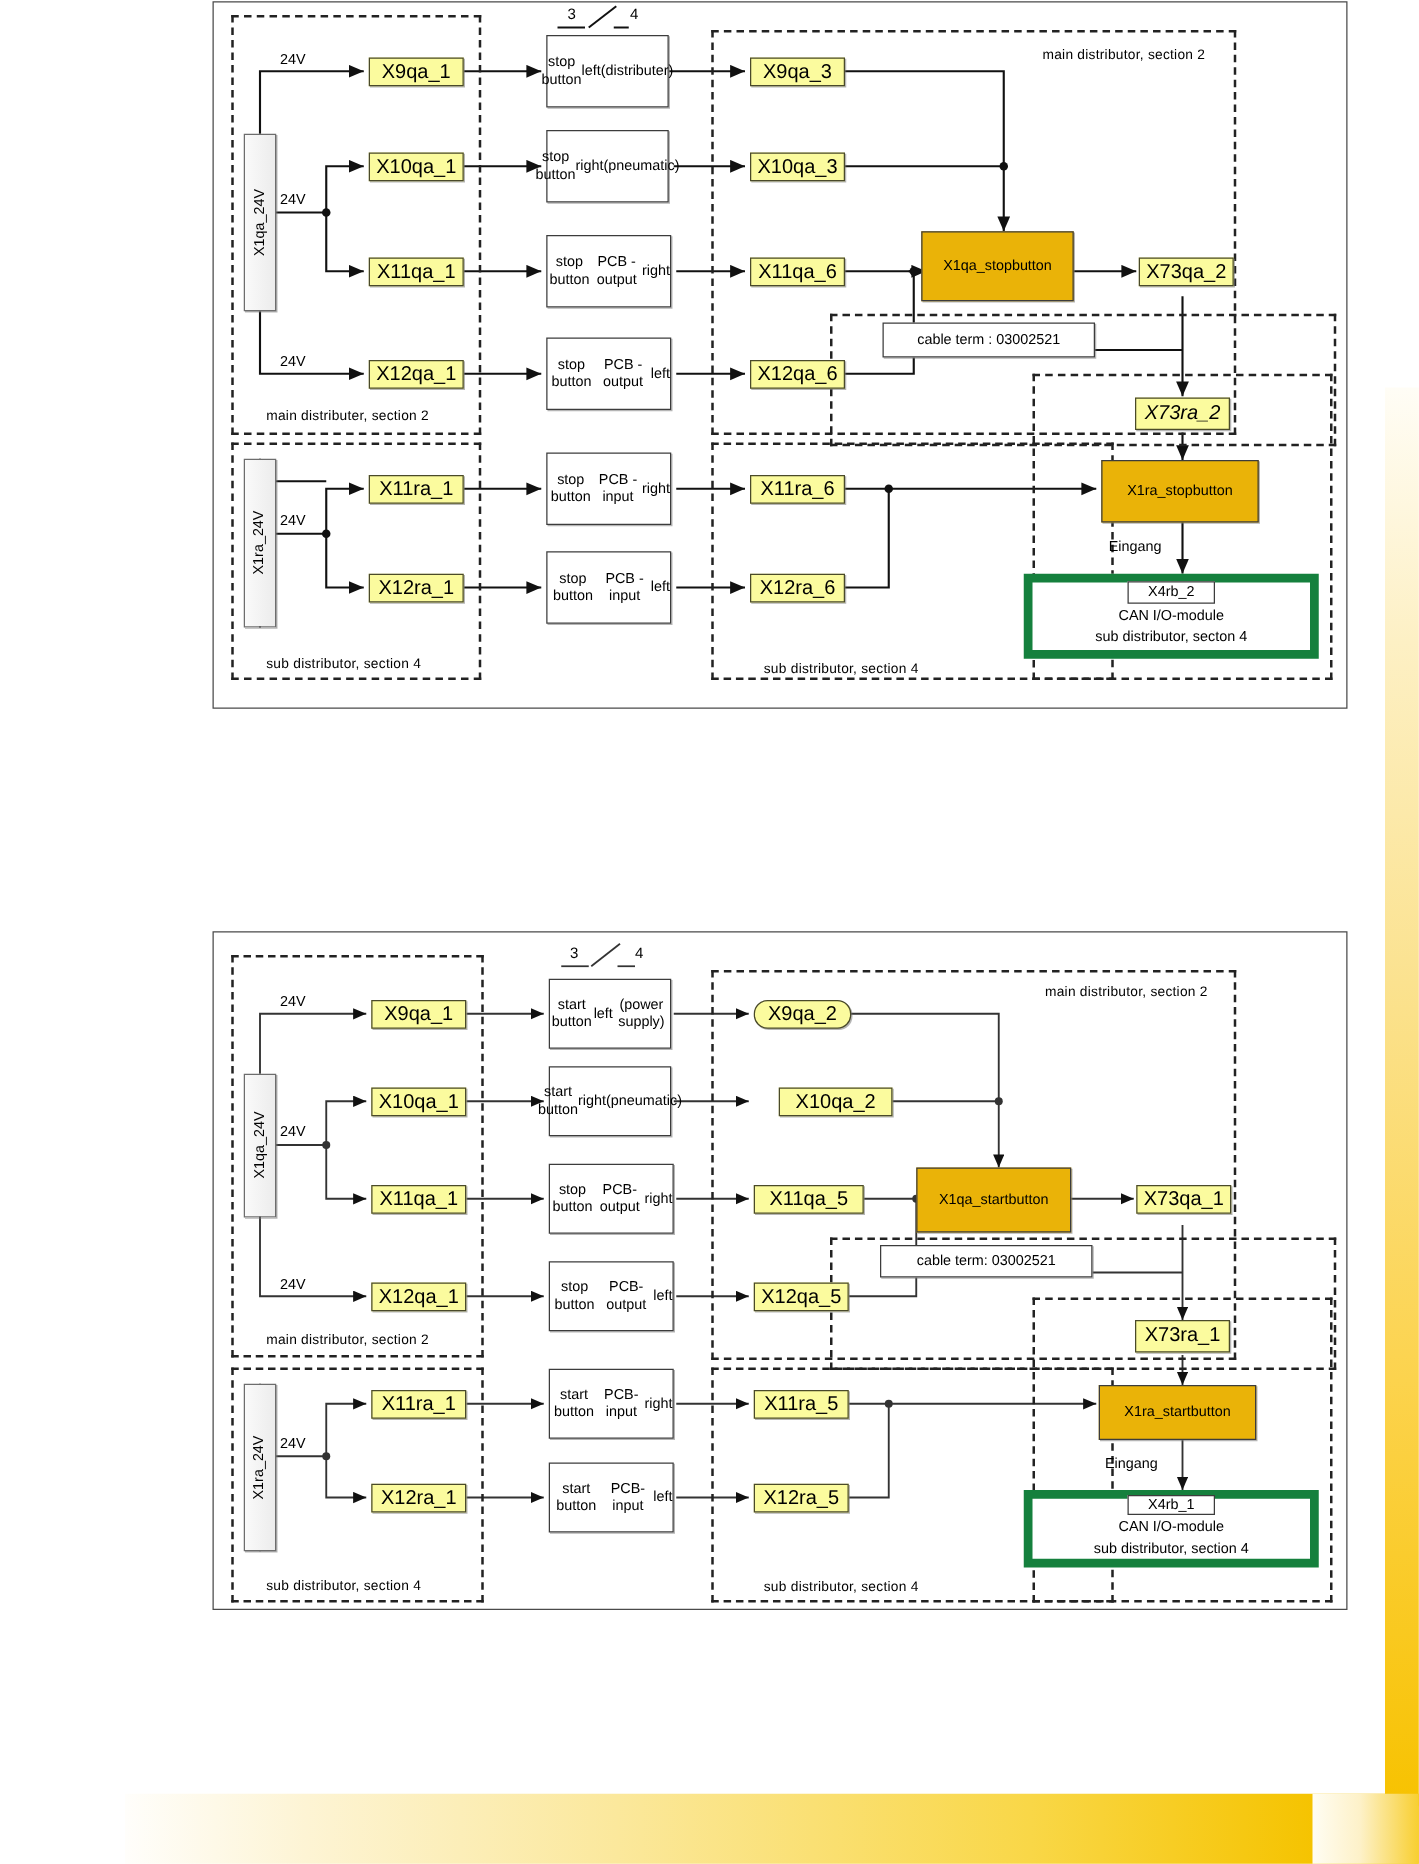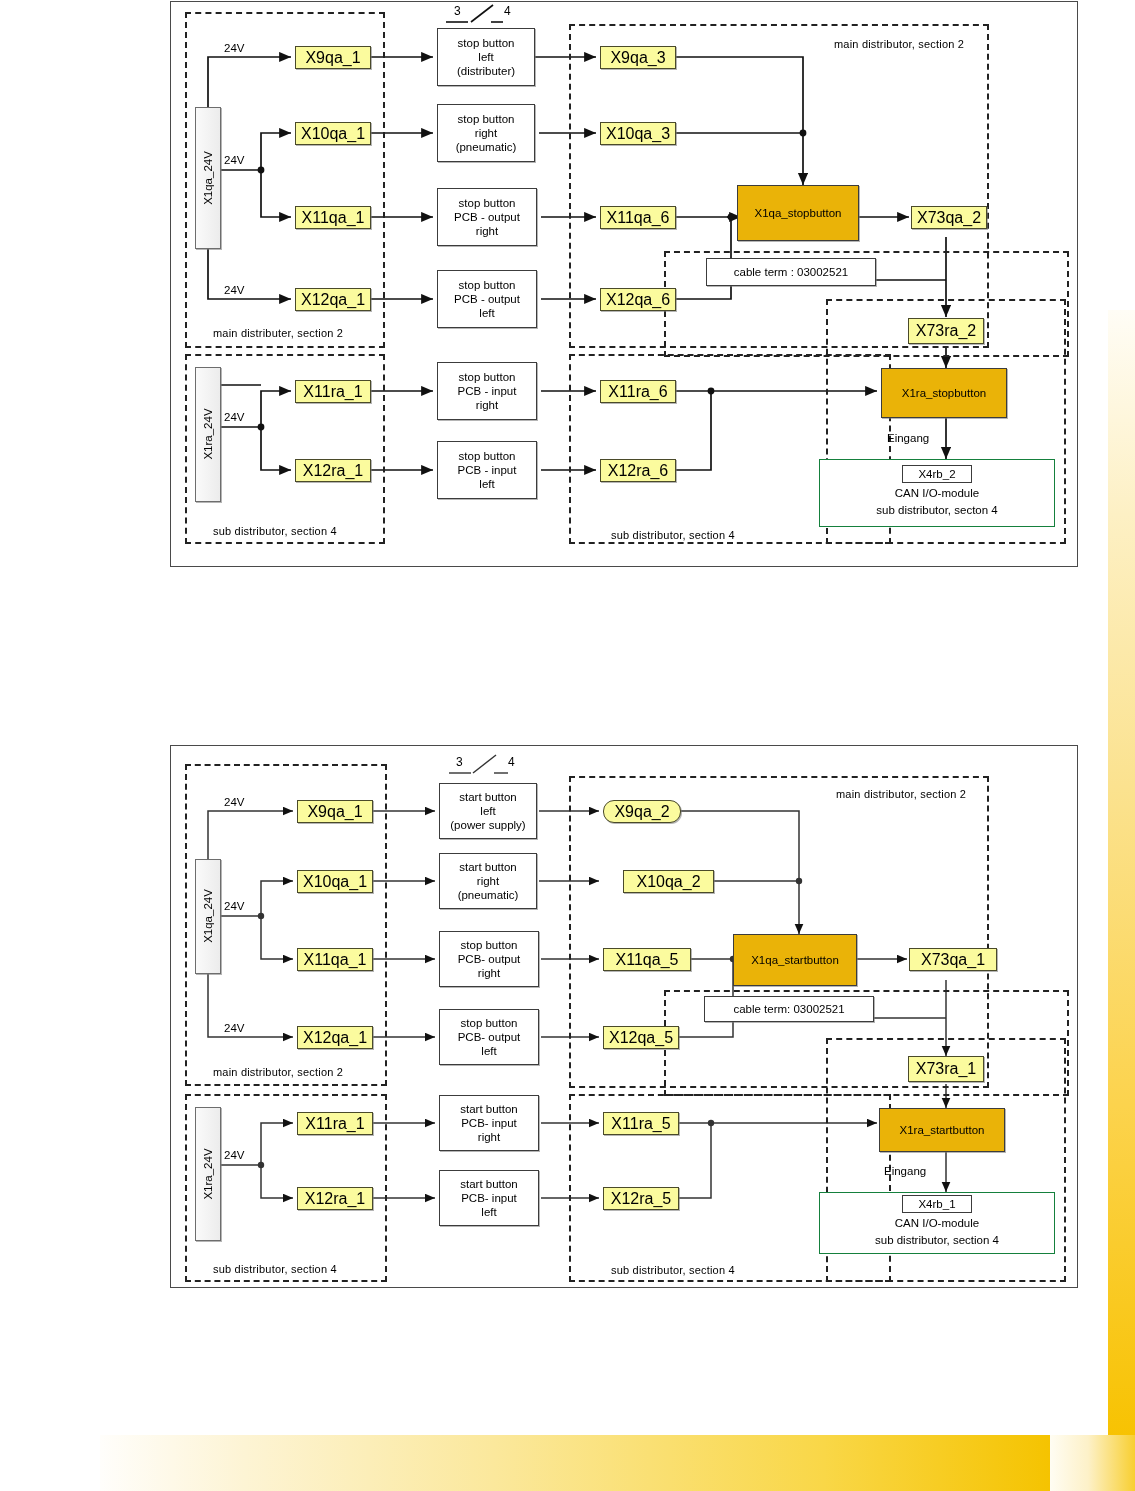--- a/index.html
+++ b/index.html
@@ -89,42 +89,42 @@
   }
   .busbar span {
     display: block;
     transform: rotate(-90deg);
     white-space: nowrap;
     font-size: 11.5px;
   }
   .io-module {
     position: absolute;
     box-sizing: border-box;
-    border: 1px solid #15803d;
+    border: 7px solid #15803d;
     background: #ffffff;
     display: flex;
     flex-direction: column;
     align-items: center;
     justify-content: center;
     font-size: 11.5px;
     line-height: 1.5;
   }
   .io-module .io-line { white-space: nowrap; }
 
   
   .vlabel {
     position: absolute;
     font-size: 11.5px;
     white-space: nowrap;
   }
   .switch-num {
     position: absolute;
     font-size: 12px;
   }
-  .cell-multiline { flex-direction: column; }
+  .cell-multiline { }
 </style>
 </head>
 <body>
 
 <div class="diagram" id="diagram-1">
   <div class="canvas">
 
     <svg class="wires" width="908" height="566">
       <defs>
         <marker id="ah1" markerWidth="9" markerHeight="9" refX="7" refY="3" orient="auto" markerUnits="strokeWidth">
@@ -286,21 +286,21 @@
     <div class="node term" style="left:429px; top:120px; width:76px; height:23px;">X10qa_3</div>
     <div class="node term" style="left:429px; top:204px; width:76px; height:23px;">X11qa_6</div>
     <div class="node term" style="left:429px; top:286px; width:76px; height:23px;">X12qa_6</div>
     <div class="node term" style="left:429px; top:378px; width:76px; height:23px;">X11ra_6</div>
     <div class="node term" style="left:429px; top:457px; width:76px; height:23px;">X12ra_6</div>
 
     <div class="node proc" style="left:566px; top:183px; width:122px; height:56px;">X1qa_stopbutton</div>
     <div class="node proc" style="left:710px; top:366px; width:126px; height:50px;">X1ra_stopbutton</div>
 
     <div class="node term" style="left:740px; top:204px; width:76px; height:23px;">X73qa_2</div>
-    <div class="node term" style="left:737px; top:316px; width:76px; height:26px;">X73ra_2</div>
+    <div class="node term" style="left:737px; top:316px; width:76px; height:26px;font-style:italic;">X73ra_2</div>
 
     <div class="node plain" style="left:535px; top:256px; width:170px; height:28px;">cable term  :  03002521</div>
 
     <div class="vlabel" style="left:716px; top:430px;">Eingang</div>
 
     <div class="io-module" style="left:648px; top:457px; width:236px; height:68px;">
       <div class="node plain" style="position:relative; left:0; top:-2px; width:70px; height:18px; box-shadow:none; font-size:11.5px;">X4rb_2</div>
       <div class="io-line">CAN I/O-module</div>
       <div class="io-line">sub  distributor, secton 4</div>
     </div>
@@ -441,21 +441,21 @@
     <div class="node term" style="left:432px; top:54px;  width:78px; height:23px;border-radius:11px;">X9qa_2</div>
     <div class="node term" style="left:452px; top:124px; width:91px; height:23px;">X10qa_2</div>
     <div class="node term" style="left:432px; top:202px; width:88px; height:23px;">X11qa_5</div>
     <div class="node term" style="left:432px; top:280px; width:76px; height:23px;">X12qa_5</div>
     <div class="node term" style="left:432px; top:366px; width:76px; height:23px;">X11ra_5</div>
     <div class="node term" style="left:432px; top:441px; width:76px; height:23px;">X12ra_5</div>
 
     <div class="node proc" style="left:562px; top:188px; width:124px; height:52px;">X1qa_startbutton</div>
     <div class="node proc" style="left:708px; top:362px; width:126px; height:44px;">X1ra_startbutton</div>
 
-    <div class="node term" style="left:738px; top:202px; width:88px; height:23px;">X73qa_1</div>
+    <div class="node term" style="left:738px; top:202px; width:76px; height:23px;">X73qa_1</div>
     <div class="node term" style="left:737px; top:310px; width:76px; height:26px;">X73ra_1</div>
 
     <div class="node plain" style="left:533px; top:250px; width:170px; height:26px;">cable term: 03002521</div>
 
     <div class="vlabel" style="left:713px; top:419px;">Eingang</div>
 
     <div class="io-module" style="left:648px; top:446px; width:236px; height:62px;">
       <div class="node plain" style="position:relative; left:0; top:-2px; width:70px; height:18px; box-shadow:none; font-size:11.5px;">X4rb_1</div>
       <div class="io-line">CAN I/O-module</div>
       <div class="io-line">sub distributor, section 4</div>

